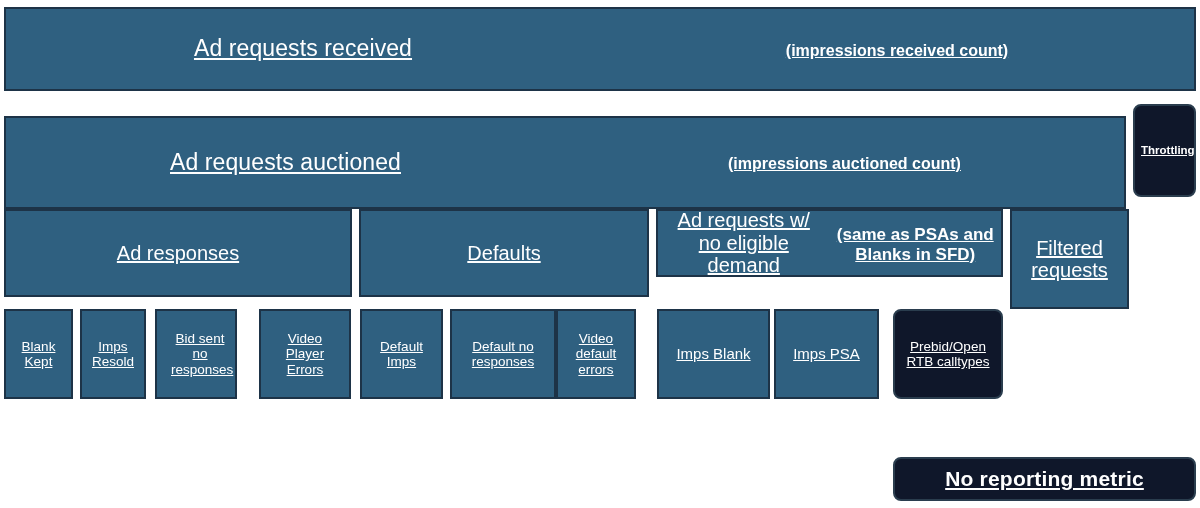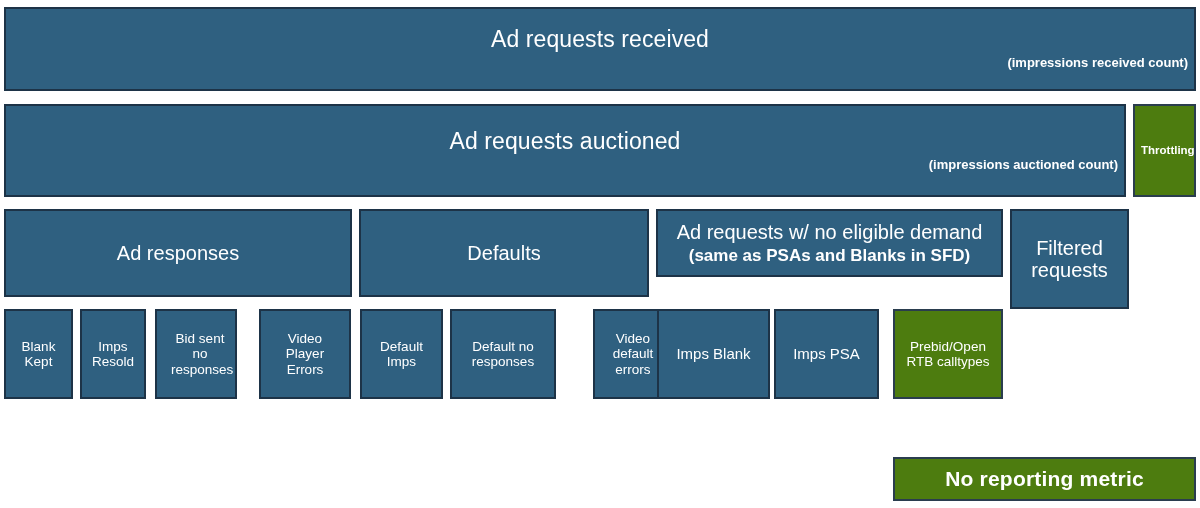--- a/index.html
+++ b/index.html
@@ -15,70 +15,72 @@
     width: 1200px;
     height: 508px;
     background: #ffffff;
     overflow: hidden;
   }
   .box {
     position: absolute;
     box-sizing: border-box;
     border: 2px solid #203040;
     display: flex;
-    flex-direction: column;
+    flex-direction: row;
     align-items: center;
     justify-content: center;
     text-align: center;
     color: #ffffff;
     line-height: 1.12;
     overflow: hidden;
+    text-decoration: underline;
   }
   .box.blue {
     background: #2F6080;
     border-color: #1d3347;
   }
   .box.orange {
-    background: #4d7c0f;
+    background: #0f172a;
     border-color: #2a3d4e;
+    border-radius: 8px;
   }
   .box .title {
     display: block;
     width: 100%;
     padding: 0 6px;
     box-sizing: border-box;
   }
   .box .sub {
     display: block;
     width: 100%;
     padding: 0 6px;
     box-sizing: border-box;
     margin-top: 3px;
   }
   
   .t-xl  { font-size: 23px; font-weight: 400; letter-spacing: .1px; }
   .t-lg  { font-size: 20px; font-weight: 400; }
   .t-md  { font-size: 15px; font-weight: 400; }
   .t-sm  { font-size: 13.5px; font-weight: 400; }
   .t-xs  { font-size: 11.5px; font-weight: 600; }
-  .s-sm  { font-size: 13px; font-weight: 600; text-align: right; }
+  .s-sm  { font-size: 16px; font-weight: 600; }
   .s-xs  { font-size: 17px; font-weight: 600; }
   .legend-label { font-size: 21px; font-weight: 700; letter-spacing: .2px; }
 </style>
 </head>
 <body>
 
 <div id="canvas">
 
   <div class="box blue" style="left:4px; top:7px; width:1192px; height:84px;">
     <span class="title t-xl">Ad requests received</span>
     <span class="sub s-sm">(impressions received count)</span>
   </div>
 
-  <div class="box blue" style="left:4px; top:104px; width:1122px; height:93px;">
+  <div class="box blue" style="left:4px; top:116px; width:1122px; height:93px;">
     <span class="title t-xl">Ad requests auctioned</span>
     <span class="sub s-sm">(impressions auctioned count)</span>
   </div>
 
   <div class="box orange" style="left:1133px; top:104px; width:63px; height:93px;">
     <span class="title t-xs">Throttling</span>
   </div>
 
   <div class="box blue" style="left:4px; top:209px; width:348px; height:88px;">
     <span class="title t-lg">Ad responses</span>
@@ -114,21 +116,21 @@
   </div>
 
   <div class="box blue" style="left:360px; top:309px; width:83px; height:90px;">
     <span class="title t-sm">Default Imps</span>
   </div>
 
   <div class="box blue" style="left:450px; top:309px; width:106px; height:90px;">
     <span class="title t-sm">Default no responses</span>
   </div>
 
-  <div class="box blue" style="left:556px; top:309px; width:80px; height:90px;margin-left:37px;">
+  <div class="box blue" style="left:556px; top:309px; width:80px; height:90px;">
     <span class="title t-sm">Video default errors</span>
   </div>
 
   <div class="box blue" style="left:774px; top:309px; width:105px; height:90px;">
     <span class="title t-md">Imps PSA</span>
   </div>
 
   <div class="box blue" style="left:657px; top:309px; width:113px; height:90px;">
     <span class="title t-md">Imps Blank</span>
   </div>

